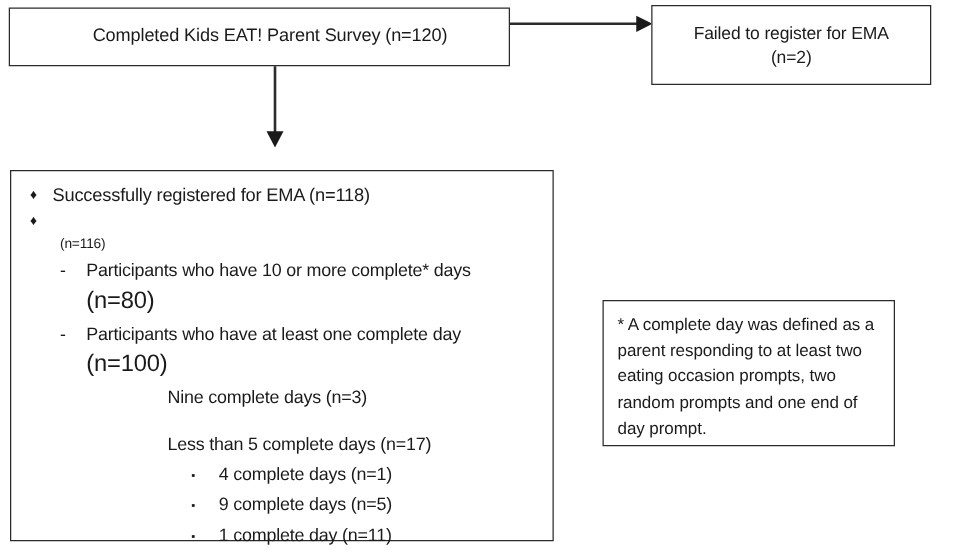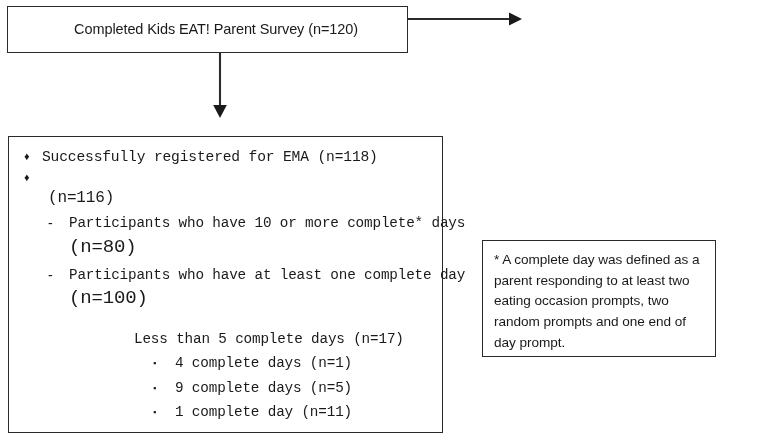--- a/index.html
+++ b/index.html
@@ -86,30 +86,29 @@
     line-height: 1.36;
     letter-spacing: -0.15px;
     white-space: pre;
   }
   .marker {
     flex: 0 0 auto;
     text-align: left;
   }
   .label {
     flex: 0 1 auto;
-    font-family: Liberation Mono, monospace;
   }
 
   
   .lvl1 { padding-left: 9px; margin-top: 1px; }
   .lvl1 .marker { width: 18px; font-size: 11px; line-height: 1.62; }
   .lvl1 .label { font-size: 14.6px; }
 
   
-  .lvl1-cont { padding-left: 33px; margin-top: 1px; font-size: 16px; text-align: right; }
+  .lvl1-cont { padding-left: 33px; margin-top: 1px; font-size: 11px; text-align: right; }
 
   
   .lvl2 { padding-left: 33px; margin-top: 5px; }
   .lvl2 .marker { width: 21px; font-size: 14.2px; }
   .lvl2 .label { font-size: 14.3px; }
 
   
   .lvl2-cont { padding-left: 54px; margin-top: 1px; font-size: 19px; }
 
   
@@ -134,20 +133,23 @@
 
   <div class="box" id="box-survey">
     <span class="txt">Completed Kids EAT! Parent Survey (n=120)</span>
   </div>
 
   <svg class="arrow-svg" id="arrow-right" style="left:406px; top:10px;" width="120" height="20" viewBox="0 0 120 20">
     <line x1="2" y1="9" x2="104" y2="9" stroke="#2b2b2b" stroke-width="2.1"></line>
     <polygon points="103,2.5 116,9 103,15.5" fill="#1a1a1a"></polygon>
   </svg>
 
+  <div class="box" id="box-failed">
+    <span class="txt"><span>Failed to register for EMA</span><br><span>(n=2)</span></span>
+  </div>
 
   <svg class="arrow-svg" id="arrow-down" style="left:210px; top:52px;" width="20" height="70" viewBox="0 0 20 70">
     <line x1="10" y1="1" x2="10" y2="54" stroke="#2b2b2b" stroke-width="2.1"></line>
     <polygon points="3.2,53 16.8,53 10,66" fill="#1a1a1a"></polygon>
   </svg>
 
   <div class="box" id="box-detail">
 
     <div class="row lvl1">
       <span class="marker">♦</span>
@@ -173,20 +175,23 @@
 
     <div class="row lvl2">
       <span class="marker">-</span>
       <span class="label">Participants who have at least one complete day</span>
     </div>
 
     <div class="row lvl2-cont">
       <span class="label">(n=100)</span>
     </div>
 
+    <div class="row lvl3">
+      <span class="label">Nine complete days (n=3)</span>
+    </div>
 
     <div class="row lvl3 tight">
       <span class="label">Less than 5 complete days (n=17)</span>
     </div>
 
     <div class="row lvl4">
       <span class="marker">▪</span>
       <span class="label">4 complete days (n=1)</span>
     </div>
 

